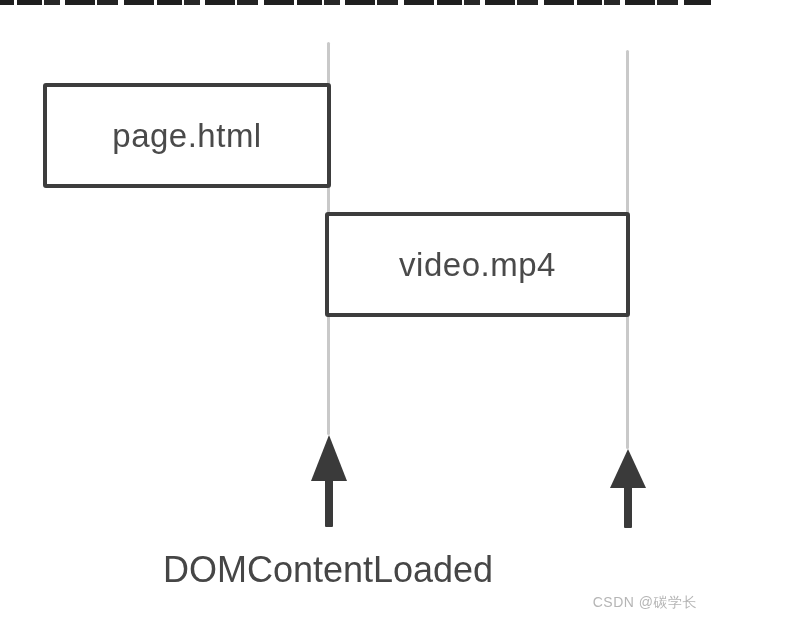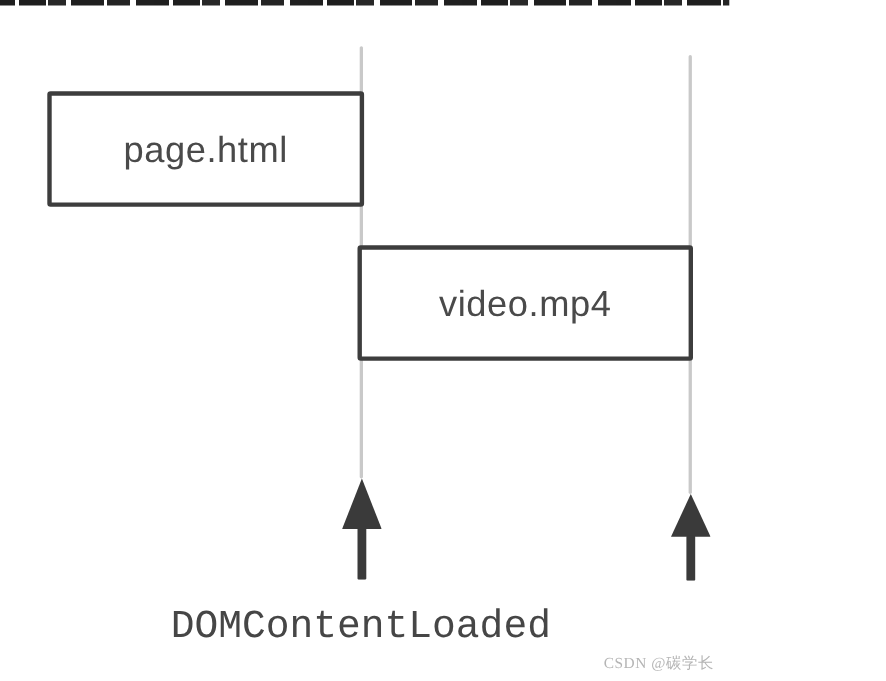--- a/index.html
+++ b/index.html
@@ -4,20 +4,21 @@
 <style>
   html, body { margin: 0; padding: 0; background: #ffffff; }
 
   .canvas {
     position: relative;
     width: 663px;
     height: 619px;
     background: #ffffff;
     overflow: hidden;
     font-family: "Liberation Sans", sans-serif;
+    padding-left: 48px;
   }
 
   
   .top-strip {
     position: absolute;
     left: 0; top: 0;
     width: 805px; height: 5px;
     background: repeating-linear-gradient(90deg,
       #1f1f1f 0px,  #1f1f1f 14px,
       #ffffff 14px, #ffffff 17px,
@@ -48,47 +49,46 @@
     border: 4px solid #3d3d3d;
     border-radius: 3px;
     display: flex;
     align-items: center;
     justify-content: center;
     font-size: 33px;
     color: #4a4a4a;
     letter-spacing: 0.5px;
   }
   .box-page  { left: 43px;  top: 83px;  width: 288px; height: 105px; }
-  .box-video { left: 325px; top: 223px; width: 305px; height: 105px; }
+  .box-video { left: 325px; top: 212px; width: 305px; height: 105px; }
 
   .arrow { position: absolute; }
   .arrow svg { display: block; }
   .arrow-1 { left: 311px; top: 434px; }
   .arrow-2 { left: 610px; top: 448px; }
   .arrow-fill { fill: #3a3a3a; }
 
   .event-label {
     position: absolute;
     top: 549px;
     transform: translateX(-50%);
     font-size: 36px;
     color: #464646;
     white-space: nowrap;
   }
-  .label-dcl    { left: 328px; font-family: Liberation Mono, monospace; }
+  .label-dcl    { left: 328px; }
   .label-onload { left: 629px; }
 
   .watermark {
     position: absolute;
     right: 14px;
     bottom: 7px;
     font-size: 14px;
     color: #b5b5b5;
     letter-spacing: 0.5px;
-    font-family: Liberation Serif, serif;
   }
 </style>
 </head>
 <body>
 
 <div class="canvas">
 
   <div class="top-strip"></div>
 
   <div class="vline vline-1"></div>

